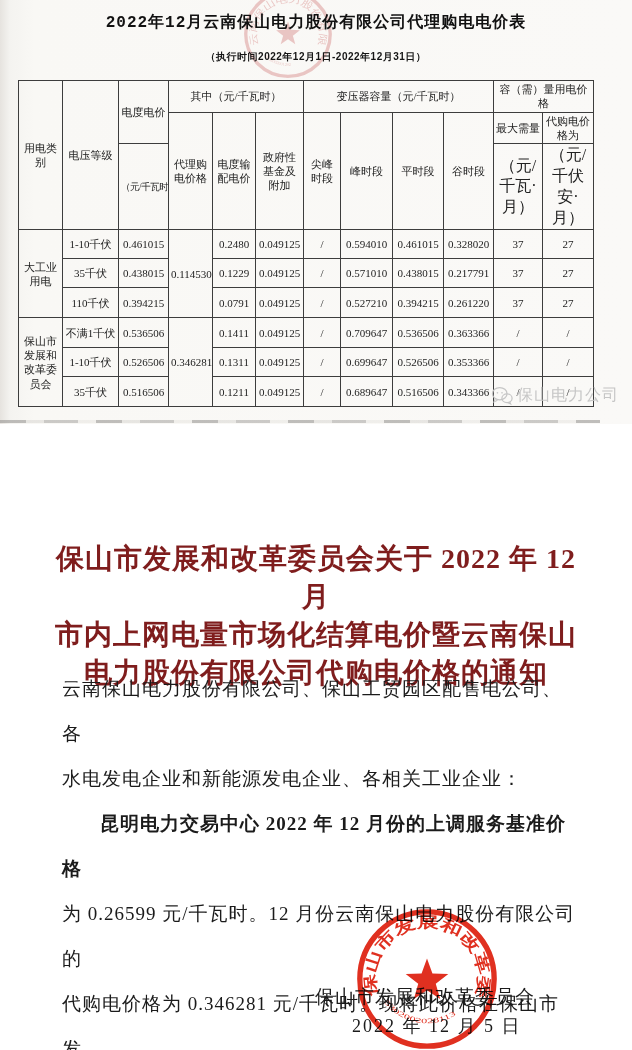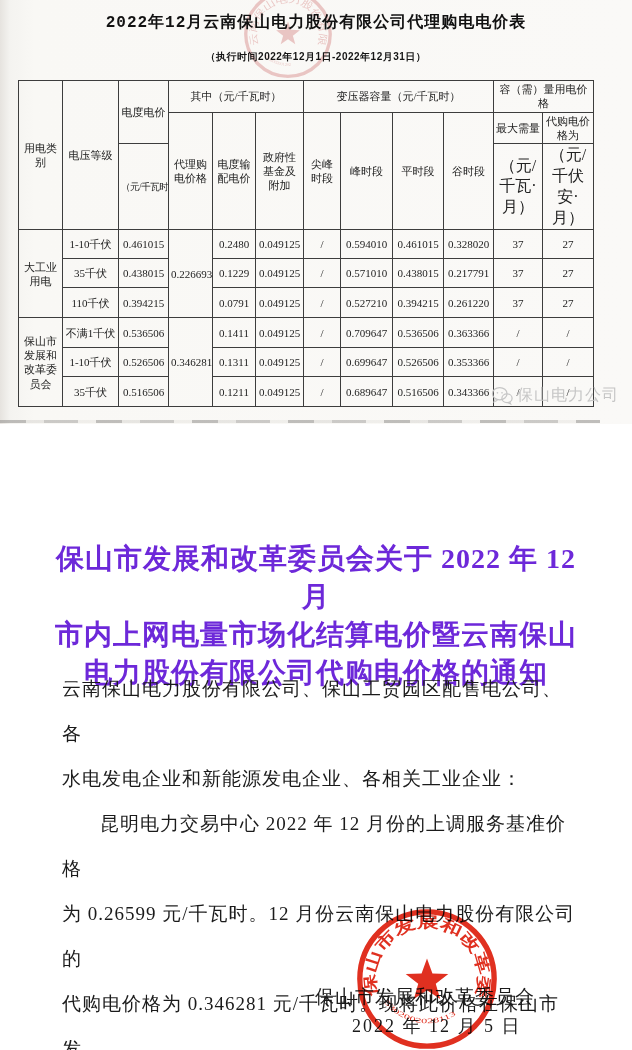--- a/index.html
+++ b/index.html
@@ -45,27 +45,27 @@
   td.unit-xs{font-size:16px;}
   
   .watermark{
     position:absolute;left:491px;top:385px;display:flex;align-items:center;gap:4px;
     color:#c6c6c6;font-size:16px;letter-spacing:1px;
     font-family:"Liberation Sans","DejaVu Sans",sans-serif;
   }
   
   .notice-title{
     position:absolute;left:40px;top:540px;width:552px;text-align:center;
-    font-weight:bold;font-size:28px;line-height:38px;letter-spacing:1px;color:#6d28d9;
+    font-weight:bold;font-size:28px;line-height:38px;letter-spacing:1px;color:#7f1d1d;
   }
   .notice-body{
     position:absolute;left:62px;top:666px;width:514px;
     font-size:19px;line-height:45px;letter-spacing:1px;color:#1b1b1b;
   }
-  .notice-body .indent{ text-indent:2em; }
+  .notice-body .indent{ text-indent:2em;font-weight:bold; }
   .notice-sign{
     position:absolute;left:315px;top:984px;
     font-size:19px;letter-spacing:1px;color:#1b1b1b;
   }
   .notice-date{
     position:absolute;left:352px;top:1014px;
     font-size:18px;letter-spacing:2px;color:#1b1b1b;
   }
   .seal-bottom{
     position:absolute;left:354px;top:906px;width:146px;height:146px;
@@ -135,21 +135,21 @@
       <tr style="height:25px">
         <td class="unit-sm">（元/千瓦时）</td>
         <td class="unit-xs">（元/千瓦·月）</td>
         <td class="unit-xs">（元/千伏安·月）</td>
       </tr>
 
       <tr style="height:29px">
         <td rowspan="3">大工业用电</td>
         <td>1-10千伏</td>
         <td>0.461015</td>
-        <td rowspan="3">0.226693</td>
+        <td rowspan="3">0.114530</td>
         <td>0.2480</td>
         <td>0.049125</td>
         <td>/</td>
         <td>0.594010</td>
         <td>0.461015</td>
         <td>0.328020</td>
         <td>37</td>
         <td>27</td>
       </tr>
       <tr style="height:29px">

